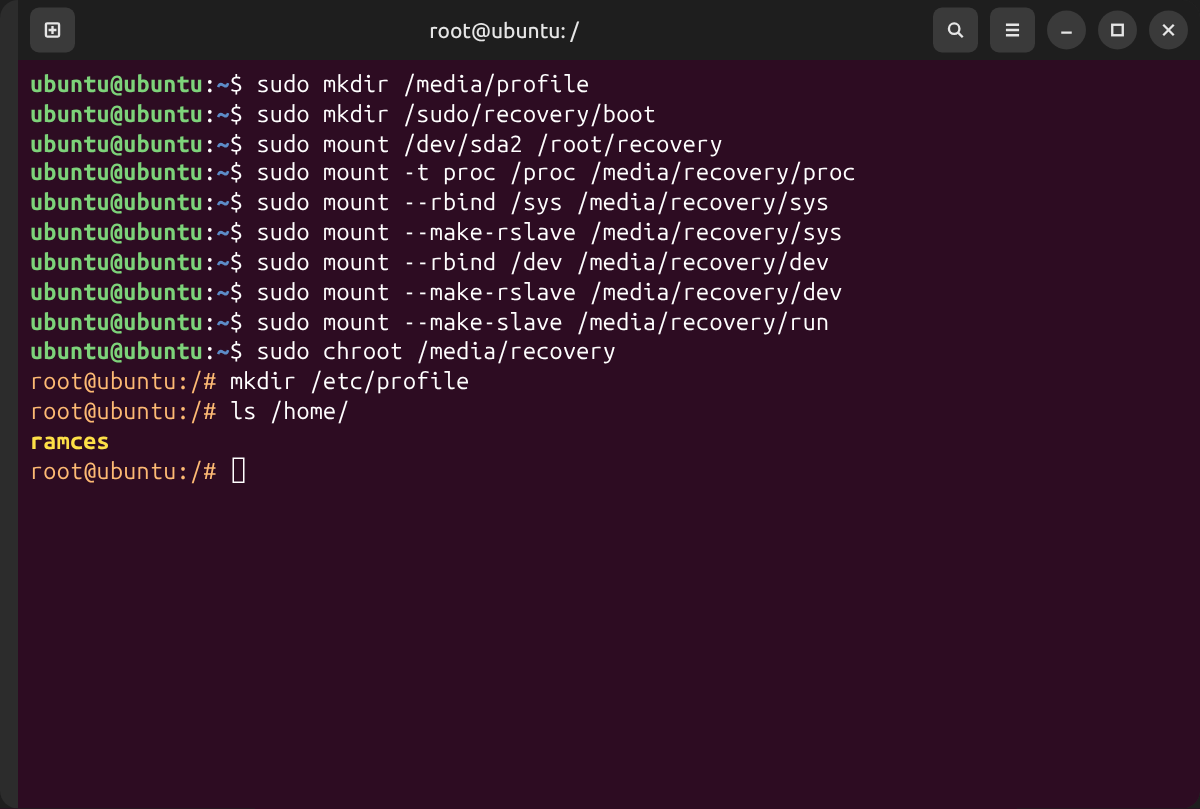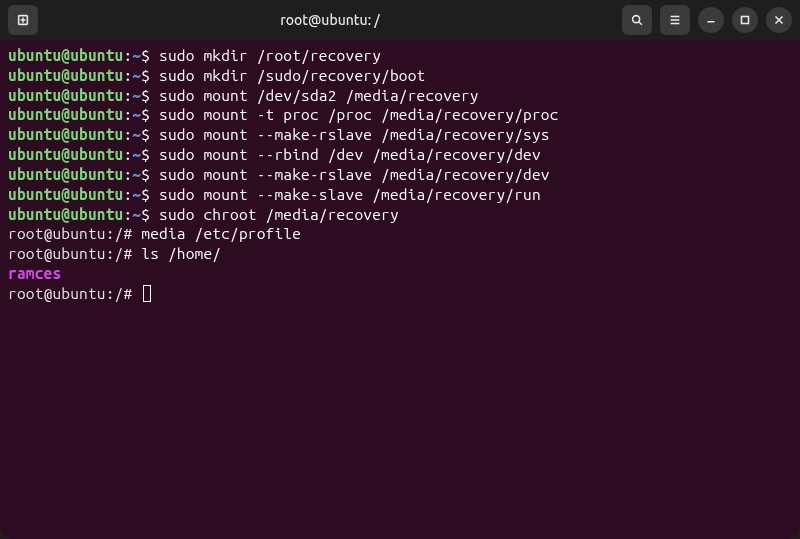--- a/index.html
+++ b/index.html
@@ -11,20 +11,21 @@
     overflow: hidden;
   }
   .window {
     width: 800px;
     height: 539px;
     background: #2c2c2c;
     border-radius: 12px;
     display: flex;
     flex-direction: column;
     overflow: hidden;
+    padding-left: 12px;
   }
   .titlebar {
     height: 40px;
     background: #1e1e1e;
     display: flex;
     align-items: center;
     padding: 0 8px;
     gap: 8px;
     flex-shrink: 0;
   }
@@ -46,22 +47,22 @@
     padding: 6px 8px;
     font-size: 15.5px;
     line-height: 1.28;
     letter-spacing: 0.2px;
     overflow: hidden;
   }
   .line { white-space: pre; color: #ffffff; }
   .user-host { color: #7dd37a; font-weight: bold; }
   .path { color: #5d8dc9; font-weight: bold; }
   .cmd { color: #ffffff; }
-  .root-prompt { color: #e5e5e5; margin-top: 48px; }
-  .dir { color: #d946ef; font-weight: bold; }
+  .root-prompt { color: #fdba74; margin-top: 48px; }
+  .dir { color: #fde047; font-weight: bold; }
   .cursor {
     display: inline-block;
     width: 8px; height: 17px;
     border: 1px solid #ffffff;
     vertical-align: text-bottom;
     margin-left: 2px;
   }
 </style>
 </head>
 <body>
@@ -107,31 +108,32 @@
         <svg viewBox="0 0 16 16">
             <line x1="4" y1="4" x2="12" y2="12"></line>
             <line x1="12" y1="4" x2="4" y2="12"></line>
           </svg>
       </div>
     </div>
   </div>
 
   <div class="terminal">
 
-    <div class="line"><span class="user-host">ubuntu@ubuntu</span><span class="cmd">:</span><span class="path">~</span><span class="cmd">$</span><span class="cmd"> </span><span class="cmd">sudo mkdir /root/recovery</span></div>
+    <div class="line"><span class="user-host">ubuntu@ubuntu</span><span class="cmd">:</span><span class="path">~</span><span class="cmd">$</span><span class="cmd"> </span><span class="cmd">sudo mkdir /media/profile</span></div>
     <div class="line"><span class="user-host">ubuntu@ubuntu</span><span class="cmd">:</span><span class="path">~</span><span class="cmd">$</span><span class="cmd"> </span><span class="cmd">sudo mkdir /sudo/recovery/boot</span></div>
-    <div class="line"><span class="user-host">ubuntu@ubuntu</span><span class="cmd">:</span><span class="path">~</span><span class="cmd">$</span><span class="cmd"> </span><span class="cmd">sudo mount /dev/sda2 /media/recovery</span></div>
+    <div class="line"><span class="user-host">ubuntu@ubuntu</span><span class="cmd">:</span><span class="path">~</span><span class="cmd">$</span><span class="cmd"> </span><span class="cmd">sudo mount /dev/sda2 /root/recovery</span></div>
     <div class="line"><span class="user-host">ubuntu@ubuntu</span><span class="cmd">:</span><span class="path">~</span><span class="cmd">$</span><span class="cmd"> </span><span class="cmd">sudo mount -t proc /proc /media/recovery/proc</span></div>
+    <div class="line"><span class="user-host">ubuntu@ubuntu</span><span class="cmd">:</span><span class="path">~</span><span class="cmd">$</span><span class="cmd"> </span><span class="cmd">sudo mount --rbind /sys /media/recovery/sys</span></div>
     <div class="line"><span class="user-host">ubuntu@ubuntu</span><span class="cmd">:</span><span class="path">~</span><span class="cmd">$</span><span class="cmd"> </span><span class="cmd">sudo mount --make-rslave /media/recovery/sys</span></div>
     <div class="line"><span class="user-host">ubuntu@ubuntu</span><span class="cmd">:</span><span class="path">~</span><span class="cmd">$</span><span class="cmd"> </span><span class="cmd">sudo mount --rbind /dev /media/recovery/dev</span></div>
     <div class="line"><span class="user-host">ubuntu@ubuntu</span><span class="cmd">:</span><span class="path">~</span><span class="cmd">$</span><span class="cmd"> </span><span class="cmd">sudo mount --make-rslave /media/recovery/dev</span></div>
     <div class="line"><span class="user-host">ubuntu@ubuntu</span><span class="cmd">:</span><span class="path">~</span><span class="cmd">$</span><span class="cmd"> </span><span class="cmd">sudo mount --make-slave /media/recovery/run</span></div>
     <div class="line"><span class="user-host">ubuntu@ubuntu</span><span class="cmd">:</span><span class="path">~</span><span class="cmd">$</span><span class="cmd"> </span><span class="cmd">sudo chroot /media/recovery</span></div>
 
-    <div class="line"><span class="root-prompt">root@ubuntu</span><span class="root-prompt">:</span><span class="root-prompt">/</span><span class="root-prompt">#</span><span class="cmd"> </span><span class="cmd">media /etc/profile</span></div>
+    <div class="line"><span class="root-prompt">root@ubuntu</span><span class="root-prompt">:</span><span class="root-prompt">/</span><span class="root-prompt">#</span><span class="cmd"> </span><span class="cmd">mkdir /etc/profile</span></div>
     <div class="line"><span class="root-prompt">root@ubuntu</span><span class="root-prompt">:</span><span class="root-prompt">/</span><span class="root-prompt">#</span><span class="cmd"> </span><span class="cmd">ls /home/</span></div>
 
     <div class="line"><span class="dir">ramces</span></div>
 
     <div class="line"><span class="root-prompt">root@ubuntu</span><span class="root-prompt">:</span><span class="root-prompt">/</span><span class="root-prompt">#</span><span class="cmd"> </span><span class="cursor"></span></div>
   </div>
 
 </div>
 
 </body></html>

